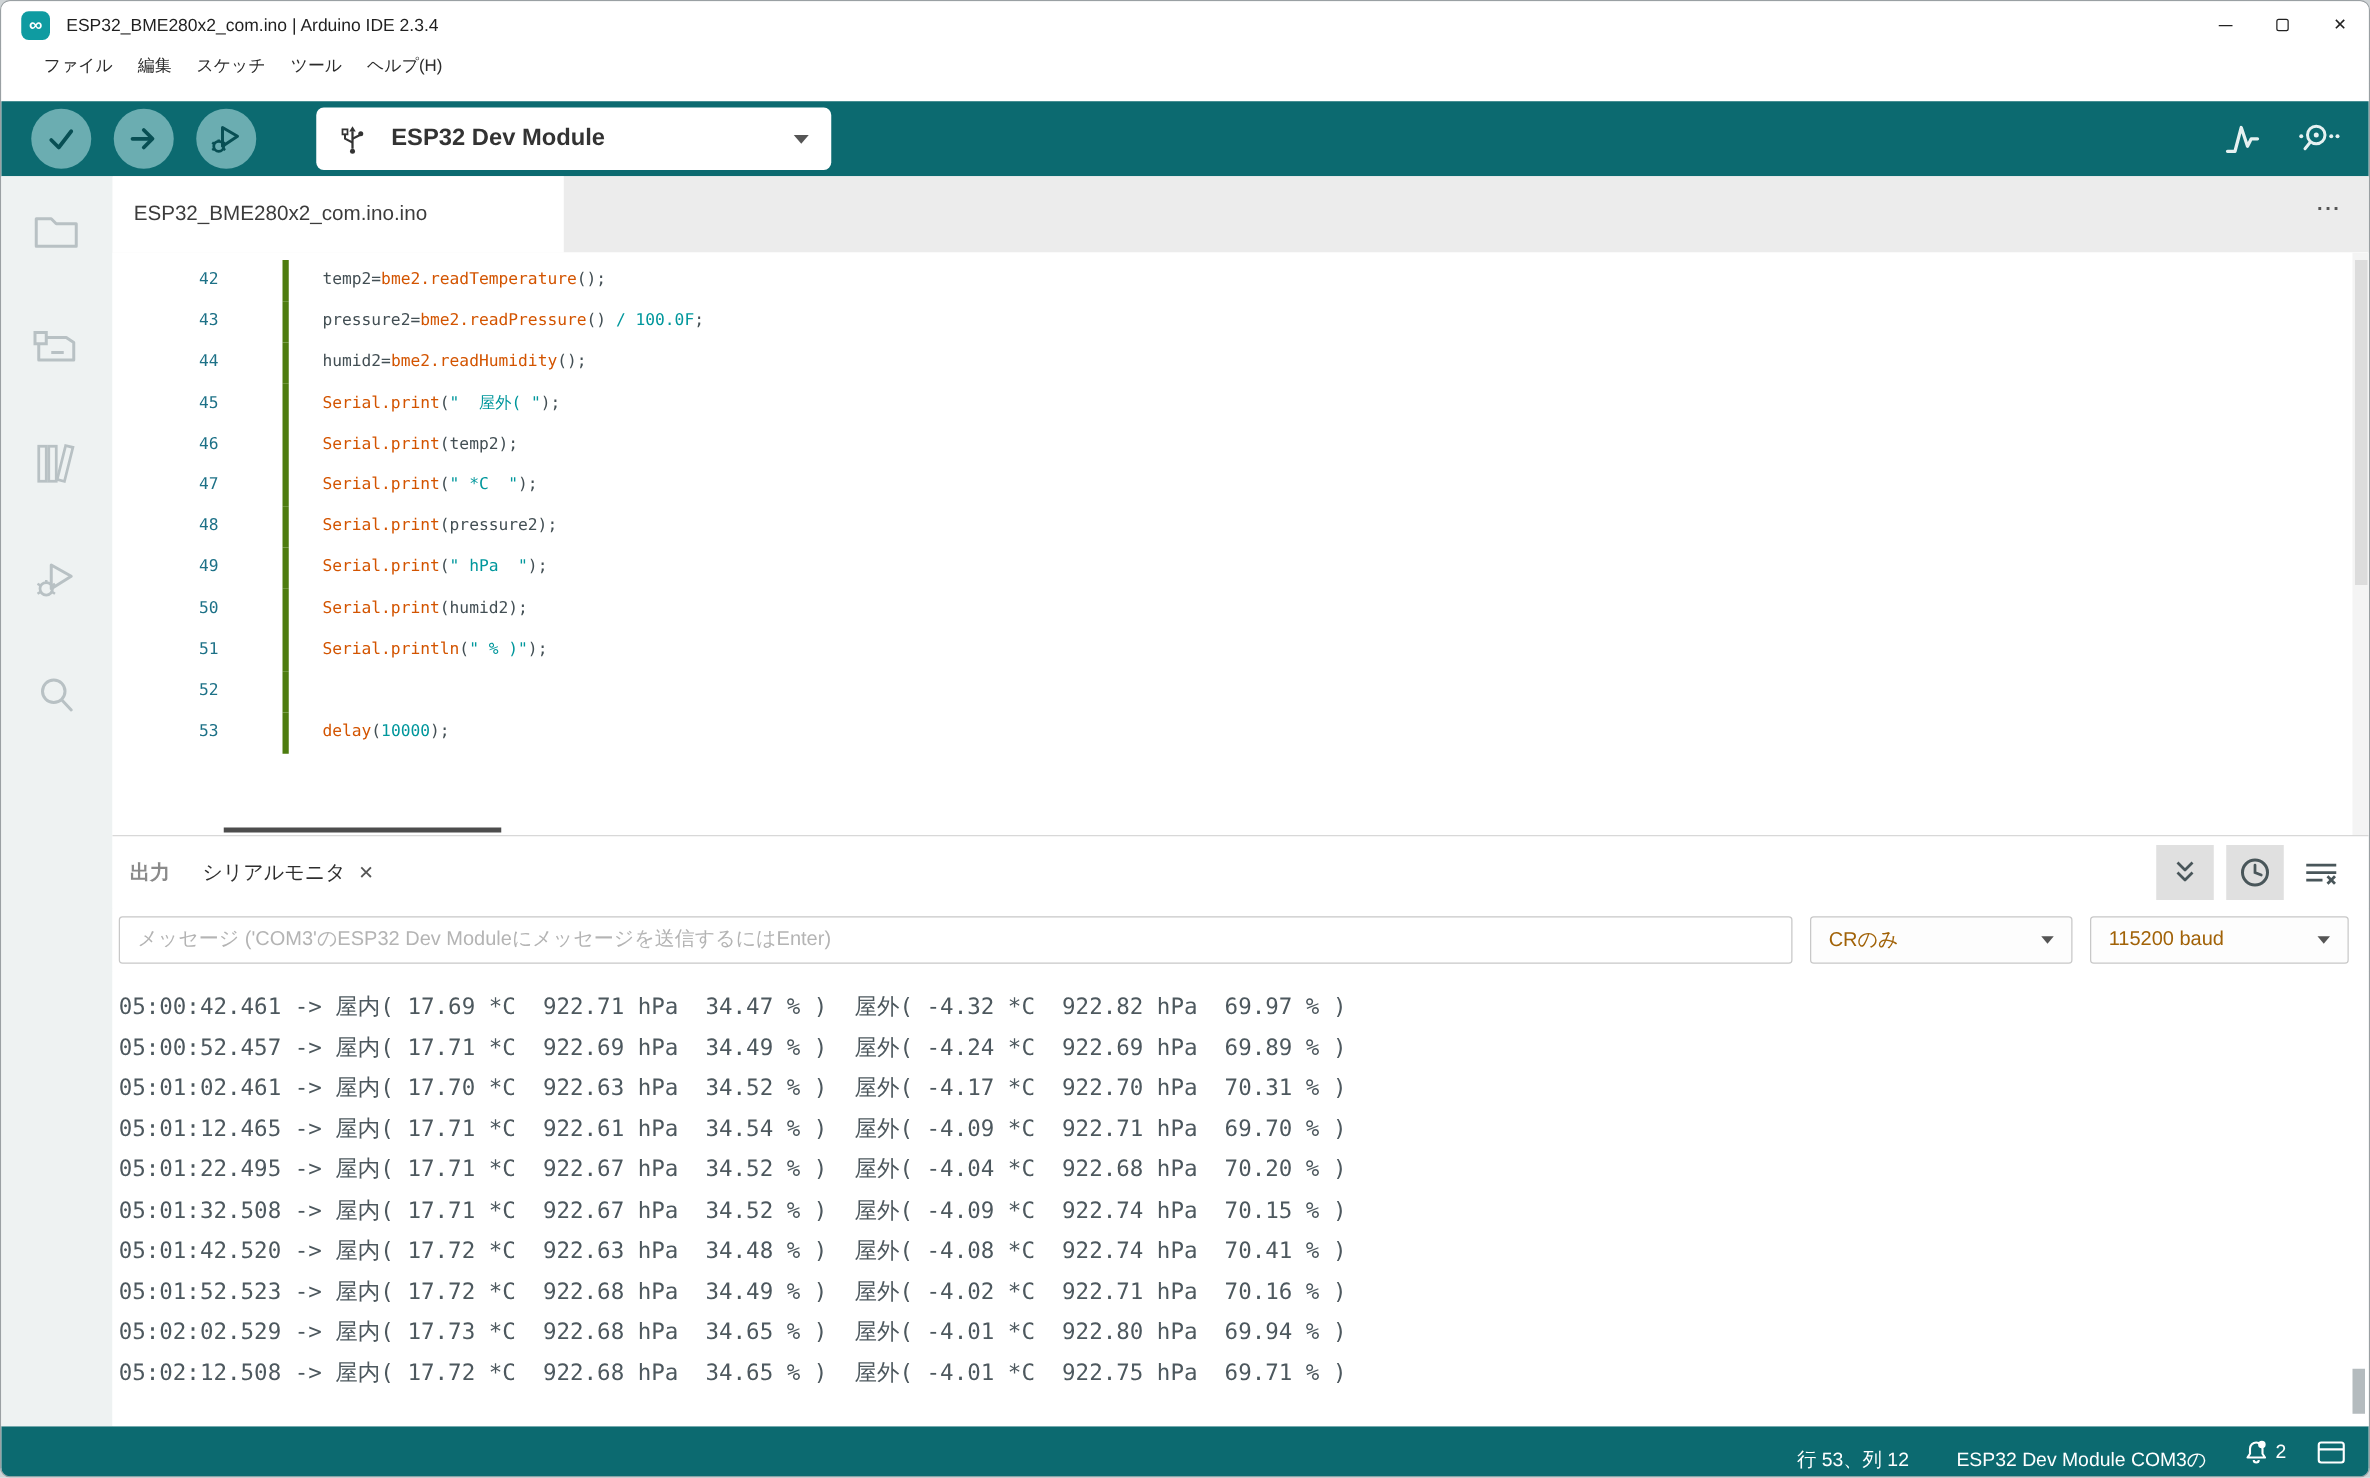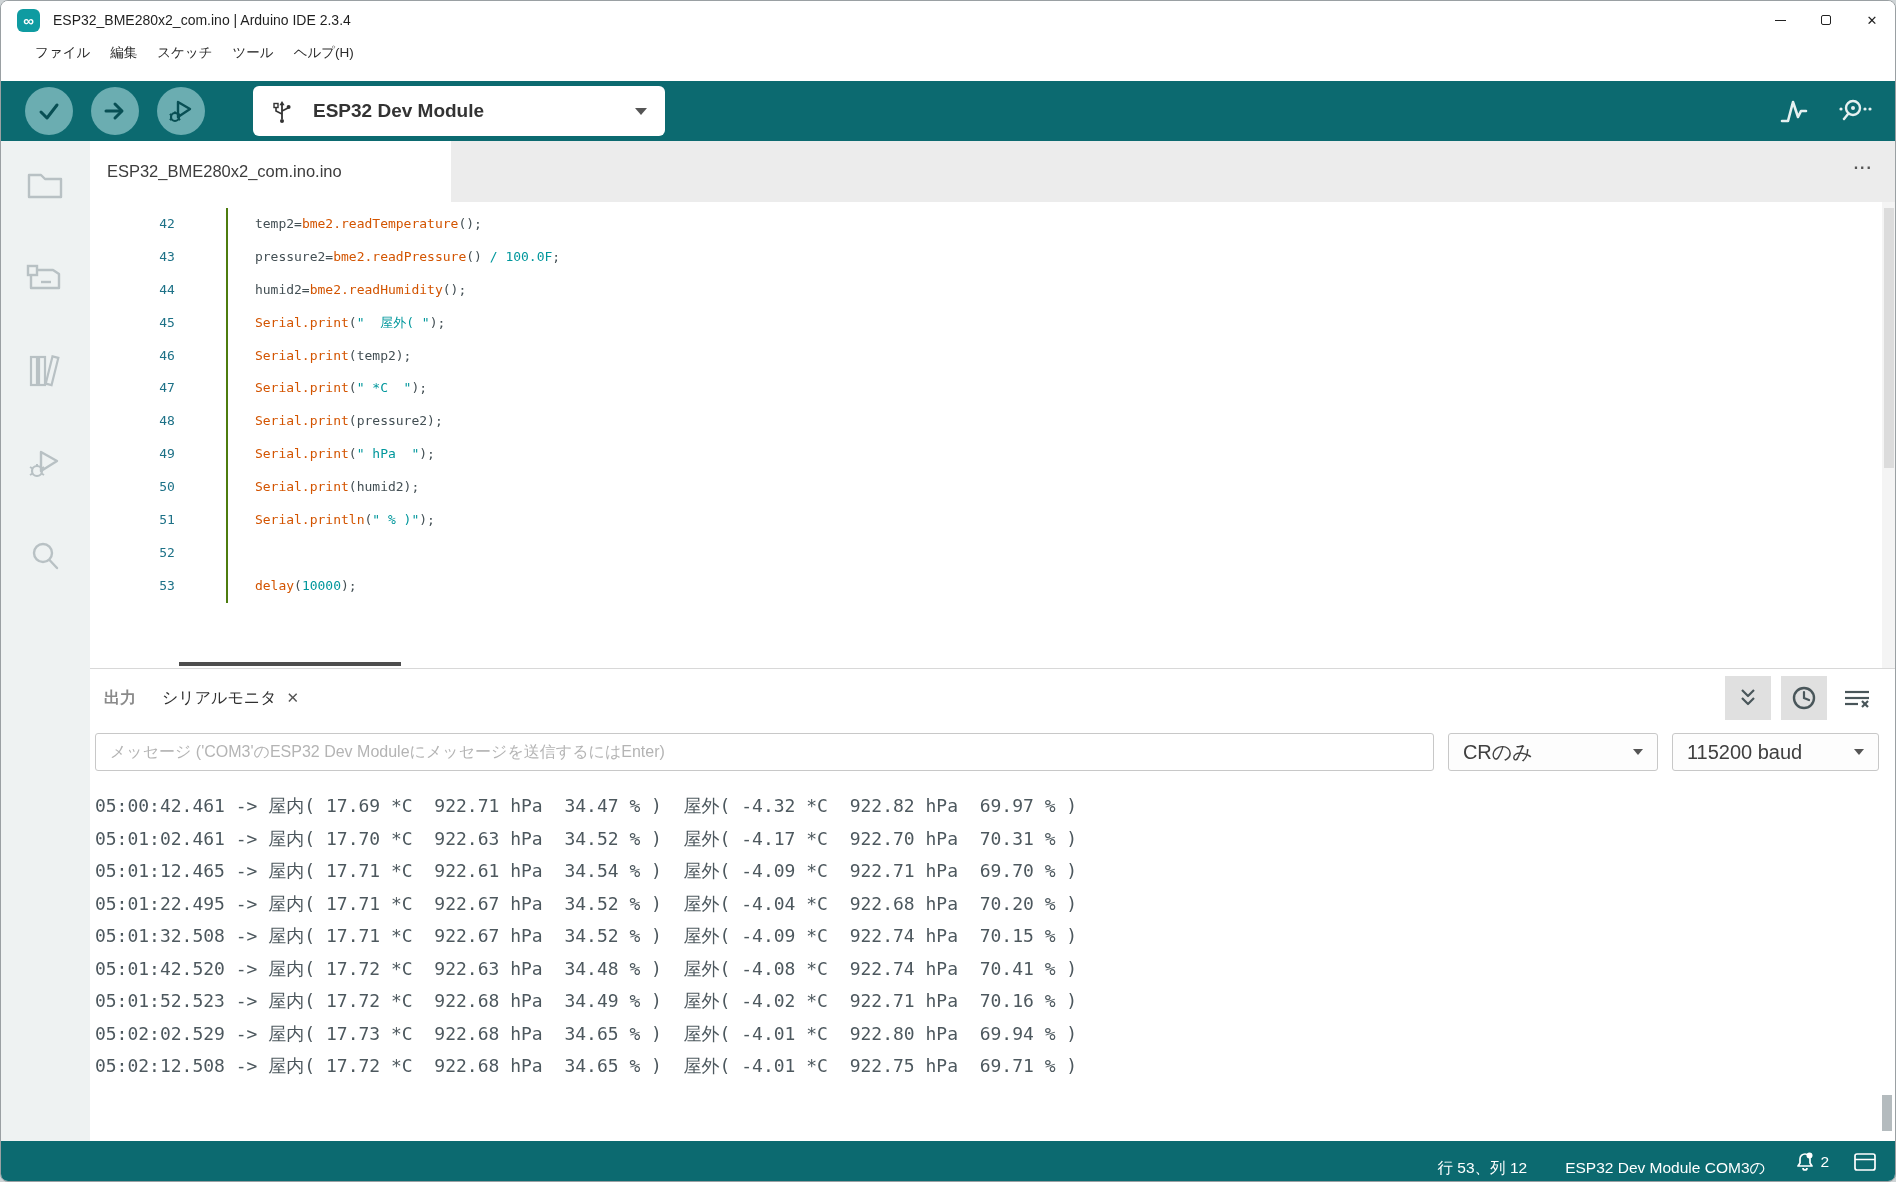--- a/index.html
+++ b/index.html
@@ -46,41 +46,41 @@
   .tabbar{ height:61px; background:#ececec; display:flex; align-items:stretch; position:relative; }
   .tab-active{ width:361px; background:#fff; display:flex; align-items:center; padding-left:17px; }
   .tab-label{ font-size:16.5px; color:#3c3c3c; }
   .tab-more{ position:absolute; right:22px; top:14px; font-size:16px; font-weight:bold; letter-spacing:2px; color:#555; }
 
   
   .editor{ height:466px; background:#fff; position:relative; overflow:hidden; }
   .crow{ display:flex; height:32.9px; line-height:32.9px; font-family:"DejaVu Sans Mono",monospace; font-size:13px; white-space:pre; }
   .crow:first-child{ margin-top:6px; }
   .ln{ width:136px; padding-right:51px; text-align:right; color:#1d7187; flex:none; }
-  .code{ border-left:2px solid #4d7c0f; padding-left:27px; }
+  .code{ border-left:5px solid #4d7c0f; padding-left:27px; }
   .tk-p{ color:#434f54; } .tk-o{ color:#d35400; } .tk-t{ color:#00979c; }
   .hscroll-thumb{ position:absolute; left:89px; bottom:2px; width:222px; height:4px; background:#4d4d4d; }
   .vscroll-track{ position:absolute; right:0; top:0; width:13px; height:100%; background:#f4f4f4; }
   .vscroll-thumb{ position:absolute; right:1px; top:6px; width:10px; height:260px; background:#dcdcdc; }
 
   
   .panel-header{ height:59px; background:#fff; border-top:1px solid #d8d8d8; display:flex; align-items:center; padding:0 18px 0 14px; }
   .ptab{ font-size:16px; margin-right:26px; }
   .ptab-inactive{ color:#8a8a8a;font-weight:bold; }
   .ptab-active{ color:#2f2f2f; margin-right:10px; }
   .ptab-close{ color:#555; font-size:15px; margin-right:auto; }
   .ph-iconbox{ width:46px; height:44px; background:#e0e0e0; display:flex; align-items:center; justify-content:center; margin-left:10px; }
   .ph-icon{ width:40px; height:44px; display:flex; align-items:center; justify-content:center; margin-left:10px; }
 
   .msg-row{ height:50px; background:#fff; display:flex; align-items:center; padding-left:5px; }
   .msg-input{ width:1339px; height:38px; border:1px solid #c8c8c8; border-radius:3px; padding:0 14px;
     font-size:16px; color:#333; font-family:"Liberation Sans","DejaVu Sans",sans-serif; outline:none; }
   .msg-input::placeholder{ color:#b4b4b4; }
   .dd{ height:38px; border:1px solid #c8c8c8; border-radius:3px; background:#fdfdfd; display:flex;
-    align-items:center; padding:0 14px; font-size:20px; color:#404040; }
+    align-items:center; padding:0 14px; font-size:16px; color:#a16207; }
   .dd-cr{ width:210px; margin-left:14px; }
   .dd-baud{ width:207px; margin-left:14px;justify-content:center; }
   .dd-caret{ margin-left:auto; width:0; height:0; border-left:5px solid transparent; border-right:5px solid transparent; border-top:6px solid #555; }
 
   .serial-area{ height:364px; background:#fff; position:relative; overflow:hidden; padding:13px 0 0 5px; }
   .sline{ font-family:"DejaVu Sans Mono",monospace; font-size:18px; line-height:32.5px; color:#4d585e; white-space:pre; }
   .serial-thumb{ position:absolute; right:3px; bottom:10px; width:10px; height:36px; background:#b4bbbe; }
 
   
   .statusbar{ height:42px; background:#0c6a70; display:flex; align-items:center; justify-content:flex-end;
@@ -282,20 +282,21 @@
         </div>
         <div class="dd dd-baud">
           <span>115200 baud</span>
           <span class="dd-caret"></span>
         </div>
       </div>
 
       <div class="serial-area">
         <div class="serial-thumb"></div>
       <div class="sline">05:00:42.461 -&gt; 屋内( 17.69 *C  922.71 hPa  34.47 % )  屋外( -4.32 *C  922.82 hPa  69.97 % )</div>
+          <div class="sline">05:00:52.457 -&gt; 屋内( 17.71 *C  922.69 hPa  34.49 % )  屋外( -4.24 *C  922.69 hPa  69.89 % )</div>
           <div class="sline">05:01:02.461 -&gt; 屋内( 17.70 *C  922.63 hPa  34.52 % )  屋外( -4.17 *C  922.70 hPa  70.31 % )</div>
           <div class="sline">05:01:12.465 -&gt; 屋内( 17.71 *C  922.61 hPa  34.54 % )  屋外( -4.09 *C  922.71 hPa  69.70 % )</div>
           <div class="sline">05:01:22.495 -&gt; 屋内( 17.71 *C  922.67 hPa  34.52 % )  屋外( -4.04 *C  922.68 hPa  70.20 % )</div>
           <div class="sline">05:01:32.508 -&gt; 屋内( 17.71 *C  922.67 hPa  34.52 % )  屋外( -4.09 *C  922.74 hPa  70.15 % )</div>
           <div class="sline">05:01:42.520 -&gt; 屋内( 17.72 *C  922.63 hPa  34.48 % )  屋外( -4.08 *C  922.74 hPa  70.41 % )</div>
           <div class="sline">05:01:52.523 -&gt; 屋内( 17.72 *C  922.68 hPa  34.49 % )  屋外( -4.02 *C  922.71 hPa  70.16 % )</div>
           <div class="sline">05:02:02.529 -&gt; 屋内( 17.73 *C  922.68 hPa  34.65 % )  屋外( -4.01 *C  922.80 hPa  69.94 % )</div>
           <div class="sline">05:02:12.508 -&gt; 屋内( 17.72 *C  922.68 hPa  34.65 % )  屋外( -4.01 *C  922.75 hPa  69.71 % )</div>
         </div>
 

